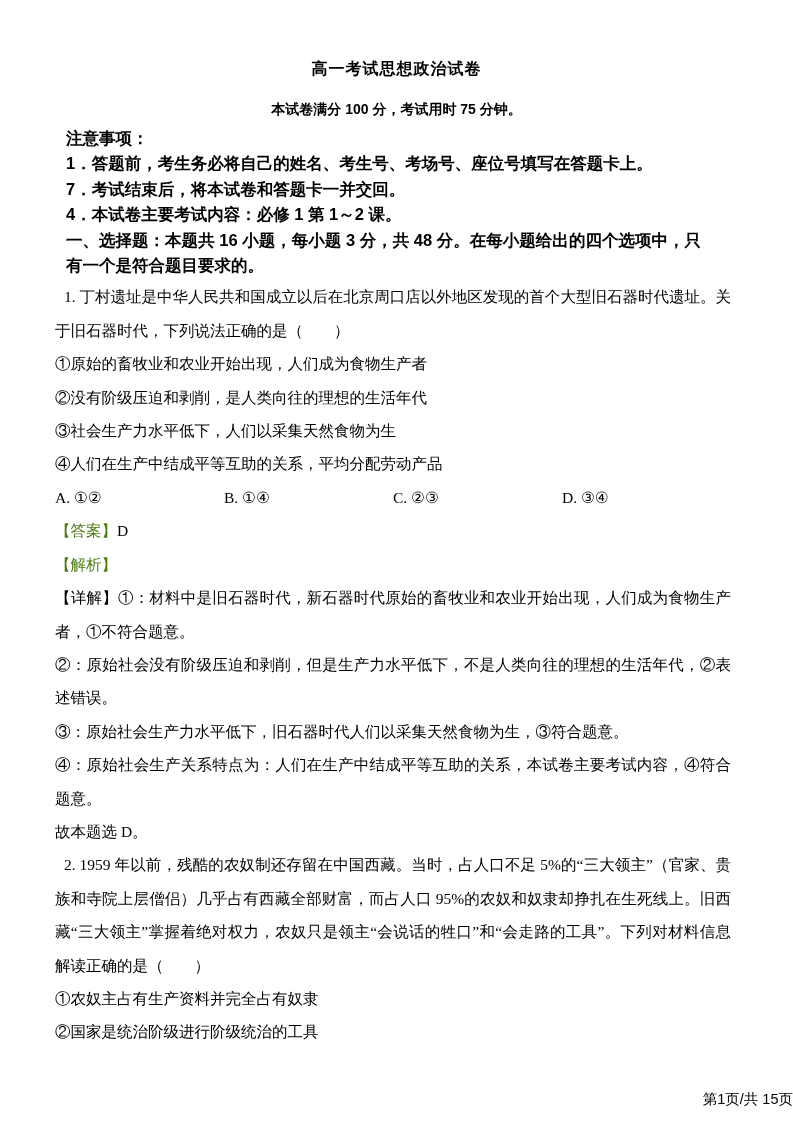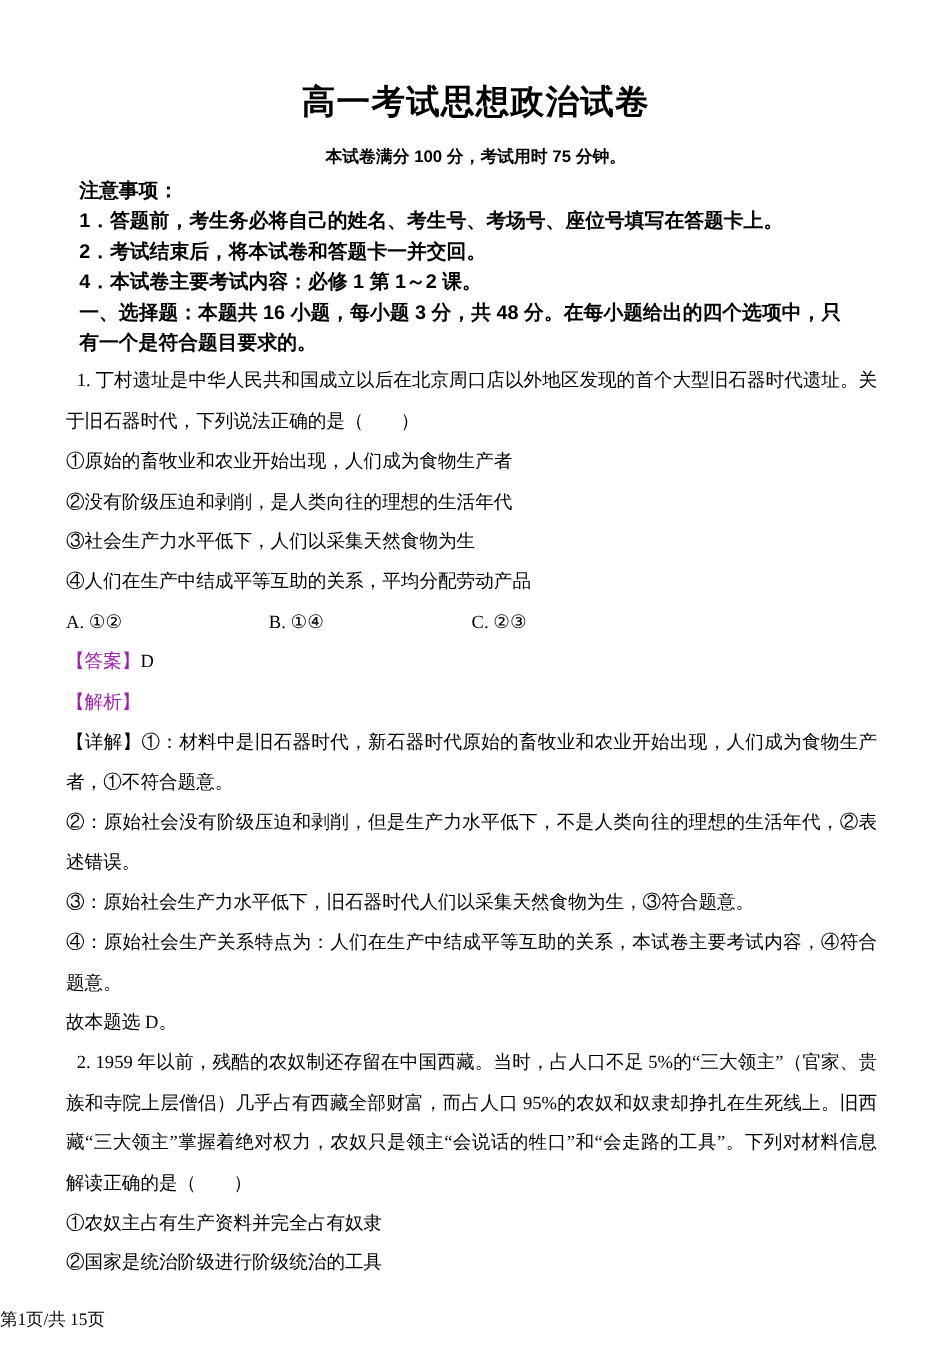--- a/index.html
+++ b/index.html
@@ -22,22 +22,22 @@
   }
   .song {
     font-family: "Liberation Serif", "DejaVu Serif", serif;
     font-weight: normal;
   }
   .head {
     padding-top: 52px;
     text-align: center;
   }
   .title {
-    margin: 16px;
-    font-size: 28px;
+    margin: 0;
+    font-size: 16px;
     line-height: 34px;
     letter-spacing: 1px;
   }
   .subtitle {
     margin: 11px 0 0 0;
     font-size: 14px;
     line-height: 25px;
   }
   .notice {
     margin-top: 4px;
@@ -58,61 +58,62 @@
   .qa .stem { text-indent: 9px; }
   .choices {
     display: flex;
     width: 100%;
   }
   .choices span {
     flex: 0 0 25%;
     text-align: left;
     line-height: 33.4px;
   }
-  .blue { color: #a21caf; }
+  .blue { color: #4d7c0f; }
   .footer {
     position: absolute;
     left: 0;
     bottom: 13px;
     width: 100%;
-    text-align: left;
+    text-align: right;
     font-size: 14.5px;
-    font-family: Liberation Serif, serif;
+    font-family: Liberation Sans, sans-serif;
   }
 </style>
 </head>
 <body>
 
 <div class="page">
 
   <div class="head">
     <h1 class="title hei">高一考试思想政治试卷</h1>
     <p class="subtitle hei">本试卷满分 100 分，考试用时 75 分钟。</p>
   </div>
 
   <div class="notice hei">
     <p>注意事项：</p>
     <p>1．答题前，考生务必将自己的姓名、考生号、考场号、座位号填写在答题卡上。</p>
-    <p>2．考试结束后，将本试卷和答题卡一并交回。</p>
+    <p>7．考试结束后，将本试卷和答题卡一并交回。</p>
     <p>4．本试卷主要考试内容：必修 1 第 1～2 课。</p>
     <p>一、选择题：本题共 16 小题，每小题 3 分，共 48 分。在每小题给出的四个选项中，只有一个是符合题目要求的。</p>
   </div>
 
   <div class="qa song">
 
     <p class="stem">1. 丁村遗址是中华人民共和国成立以后在北京周口店以外地区发现的首个大型旧石器时代遗址。关于旧石器时代，下列说法正确的是（　　）</p>
     <p>①原始的畜牧业和农业开始出现，人们成为食物生产者</p>
     <p>②没有阶级压迫和剥削，是人类向往的理想的生活年代</p>
     <p>③社会生产力水平低下，人们以采集天然食物为生</p>
     <p>④人们在生产中结成平等互助的关系，平均分配劳动产品</p>
 
     <div class="choices">
       <span>A. ①②</span>
       <span>B. ①④</span>
       <span>C. ②③</span>
+      <span>D. ③④</span>
     </div>
 
     <p><span class="blue">【答案】</span><span>D</span></p>
 
     <p class="blue">【解析】</p>
 
     <p>【详解】①：材料中是旧石器时代，新石器时代原始的畜牧业和农业开始出现，人们成为食物生产者，①不符合题意。</p>
     <p>②：原始社会没有阶级压迫和剥削，但是生产力水平低下，不是人类向往的理想的生活年代，②表述错误。</p>
     <p>③：原始社会生产力水平低下，旧石器时代人们以采集天然食物为生，③符合题意。</p>
     <p>④：原始社会生产关系特点为：人们在生产中结成平等互助的关系，本试卷主要考试内容，④符合题意。</p>

